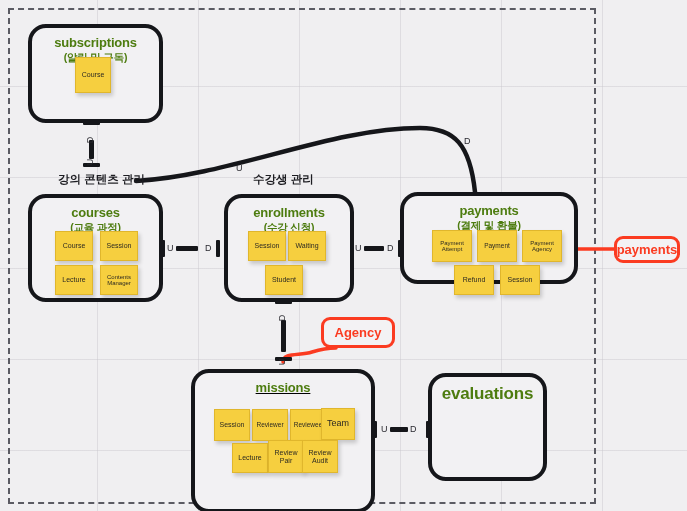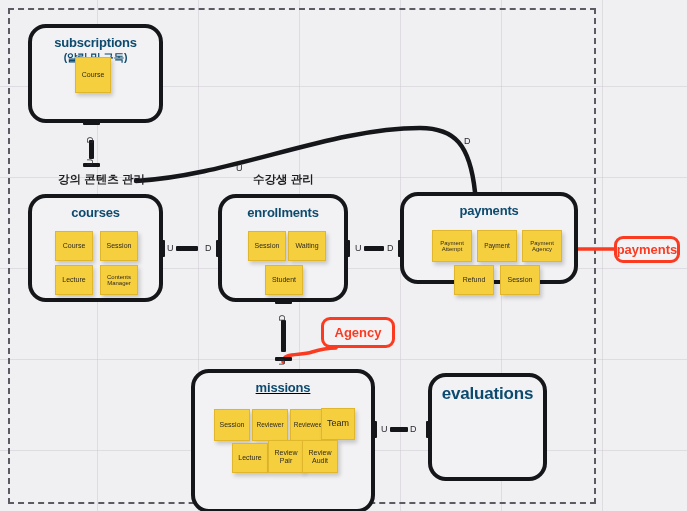--- a/index.html
+++ b/index.html
@@ -34,21 +34,21 @@
   .domain-box {
     position: absolute;
     box-sizing: border-box;
     border: 4px solid #15161a;
     border-radius: 18px;
     background: #f2f1f3;
   }
   .domain-title {
     text-align: center;
     font-weight: bold;
-    color: #0c4a6e;
+    color: #4d7c0f;
     letter-spacing: -0.2px;
   }
   .domain-title .en { display: block; }
   .domain-title .ko { display: block; font-size: 10.5px; margin-top: 1px; }
 
   
   .note {
     position: absolute;
     background: #f6cf3f;
     border: 1px solid #e0b62c;
@@ -190,30 +190,33 @@
   <div id="domains">
       <div class="domain-box" style="left: 28px; top: 24px; width: 135px; height: 99px;">
         <div class="domain-title" style="font-size: 13px; padding-top: 7px;">
           <span class="en">subscriptions</span>
           <span class="ko">(알림 및 구독)</span>
         </div>
       </div>
       <div class="domain-box" style="left: 28px; top: 194px; width: 135px; height: 108px;">
         <div class="domain-title" style="font-size: 13px; padding-top: 7px;">
           <span class="en">courses</span>
-        </div>
-      </div>
-      <div class="domain-box" style="left: 218px; top: 194px; width: 130px; height: 108px;">
+          <span class="ko">(교육 과정)</span>
+        </div>
+      </div>
+      <div class="domain-box" style="left: 224px; top: 194px; width: 130px; height: 108px;">
         <div class="domain-title" style="font-size: 13px; padding-top: 7px;">
           <span class="en">enrollments</span>
+          <span class="ko">(수강 신청)</span>
         </div>
       </div>
       <div class="domain-box" style="left: 400px; top: 192px; width: 178px; height: 92px;">
         <div class="domain-title" style="font-size: 13px; padding-top: 7px;">
           <span class="en">payments</span>
+          <span class="ko">(결제 및 환불)</span>
         </div>
       </div>
       <div class="domain-box" style="left: 191px; top: 369px; width: 184px; height: 144px; text-decoration: underline;">
         <div class="domain-title" style="font-size: 13px; padding-top: 7px;">
           <span class="en">missions</span>
         </div>
       </div>
       <div class="domain-box" style="left: 428px; top: 373px; width: 119px; height: 108px;">
         <div class="domain-title" style="font-size: 17px; padding-top: 7px;">
           <span class="en">evaluations</span>

